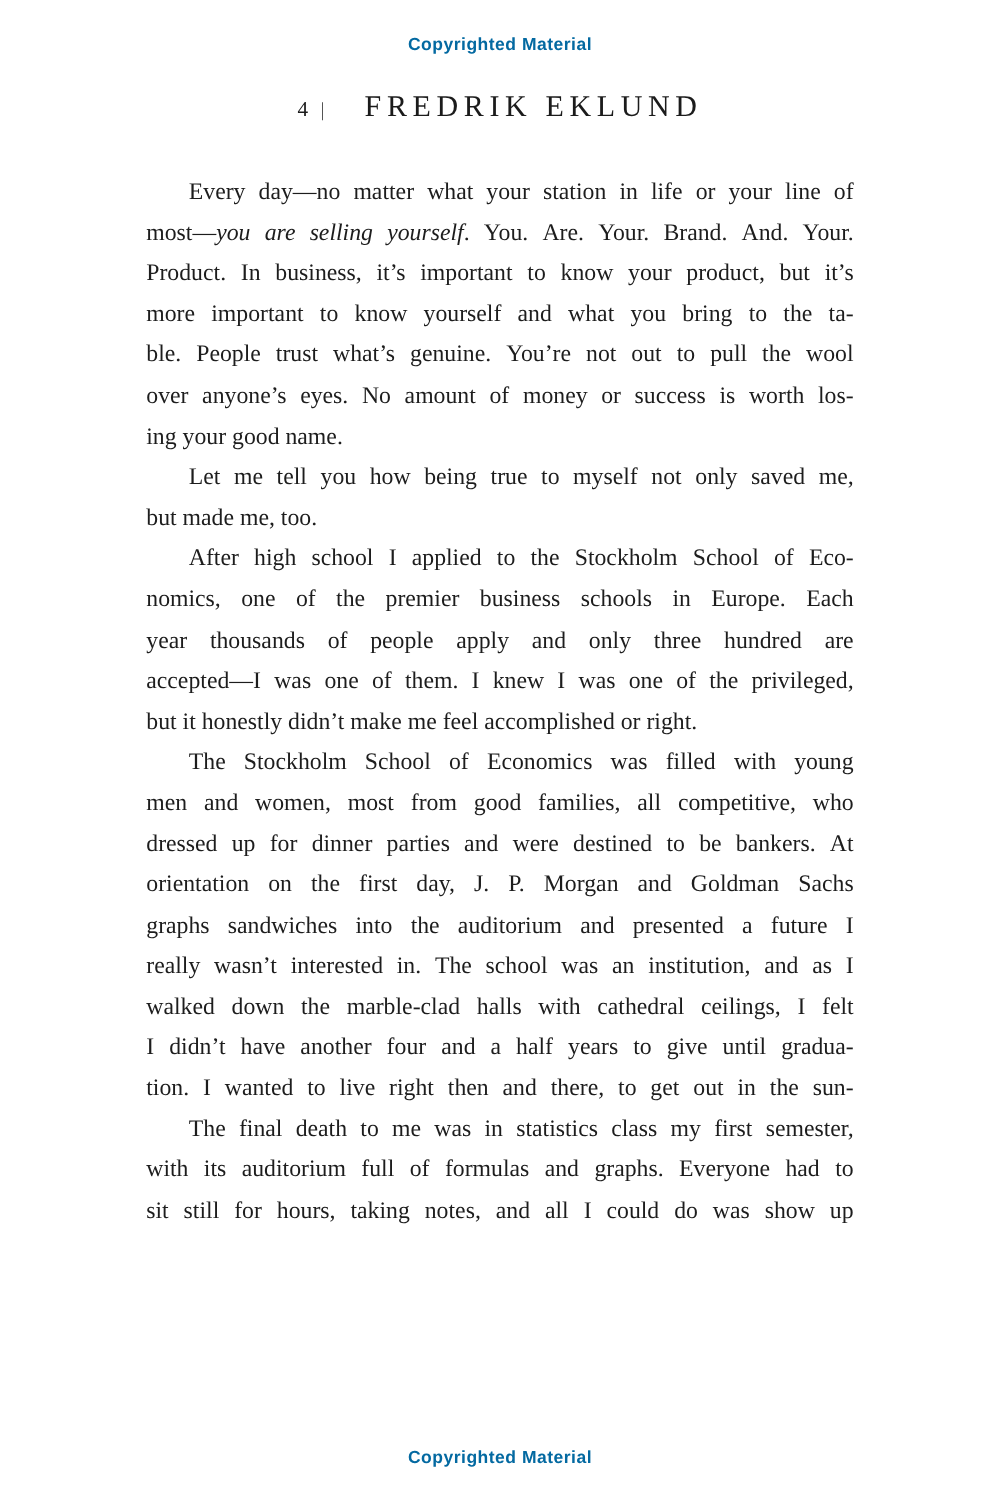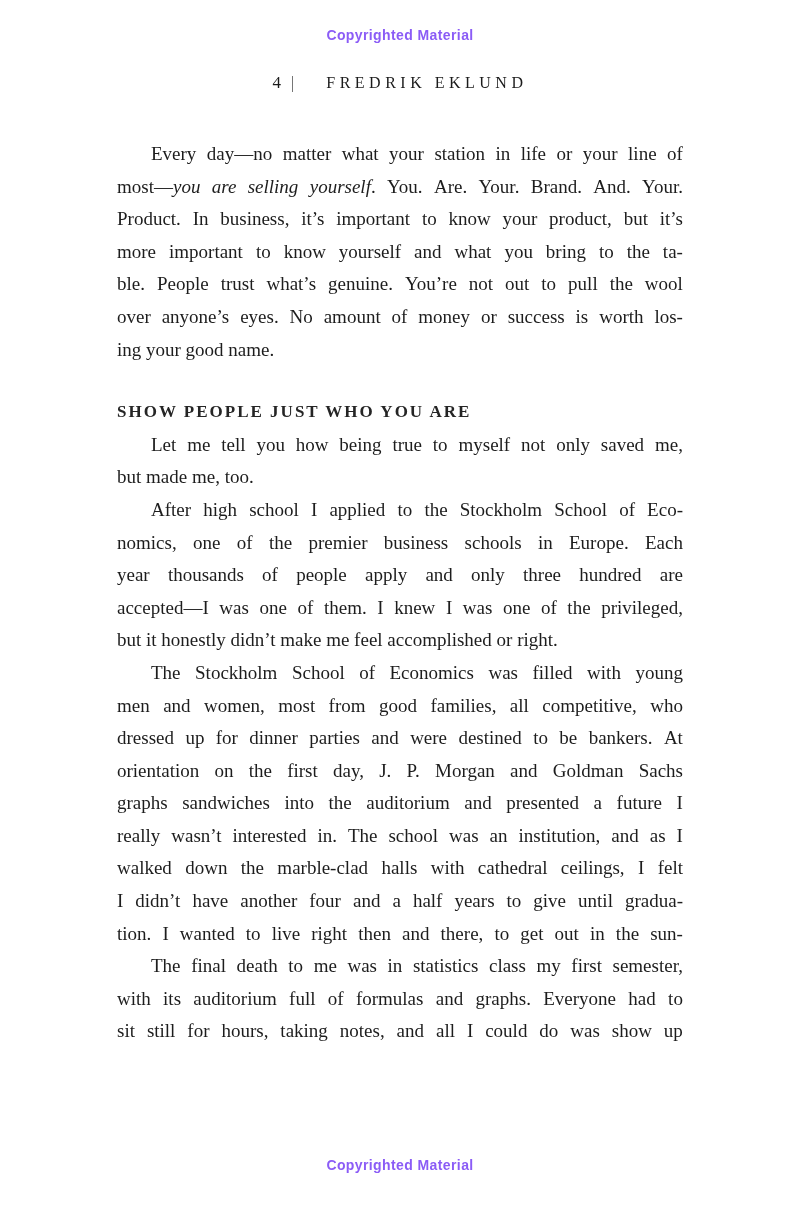--- a/index.html
+++ b/index.html
@@ -11,33 +11,33 @@
     color: #1d1d1d;
     overflow: hidden;
   }
   .copyright {
     position: absolute; left: 0; right: 0;
     text-align: center;
     font-family: "Liberation Sans", sans-serif;
     font-weight: bold;
     font-size: 14px;
     letter-spacing: 0.4px;
-    color: #8b5cf6;
+    color: #0369a1;
   }
   .copyright.top { top: 27px; }
   .copyright.bottom { top: 1157px; }
   .running-header {
     position: absolute; top: 73px; left: 0; right: 0;
     display: flex; justify-content: center; align-items: baseline;
     color: #1b1b1b;
   }
   .pageno { font-size: 17px; letter-spacing: 1px; }
   .header-sep { font-size: 16px; color: #555; margin-left: 9px; font-weight: normal; }
   .author-name {
-    font-size: 16px;
+    font-size: 24px;
     letter-spacing: 4.5px;
     margin-left: 32px;
   }
   .body-text {
     position: absolute;
     top: 138px; left: 117px;
     width: 566px;
     font-size: 19px;
   }
   .line {
@@ -149,21 +149,20 @@
       <span><span>amount</span></span>
       <span><span>of</span></span>
       <span><span>money</span></span>
       <span><span>or</span></span>
       <span><span>success</span></span>
       <span><span>is</span></span>
       <span><span>worth</span></span>
       <span><span>los-</span></span>
     </div>
     <div class="line"><span>ing your good name.</span></div>
-    <div class="section-heading">SHOW PEOPLE JUST WHO YOU ARE</div>
     <div class="line j indent">
       <span><span>Let</span></span>
       <span><span>me</span></span>
       <span><span>tell</span></span>
       <span><span>you</span></span>
       <span><span>how</span></span>
       <span><span>being</span></span>
       <span><span>true</span></span>
       <span><span>to</span></span>
       <span><span>myself</span></span>

